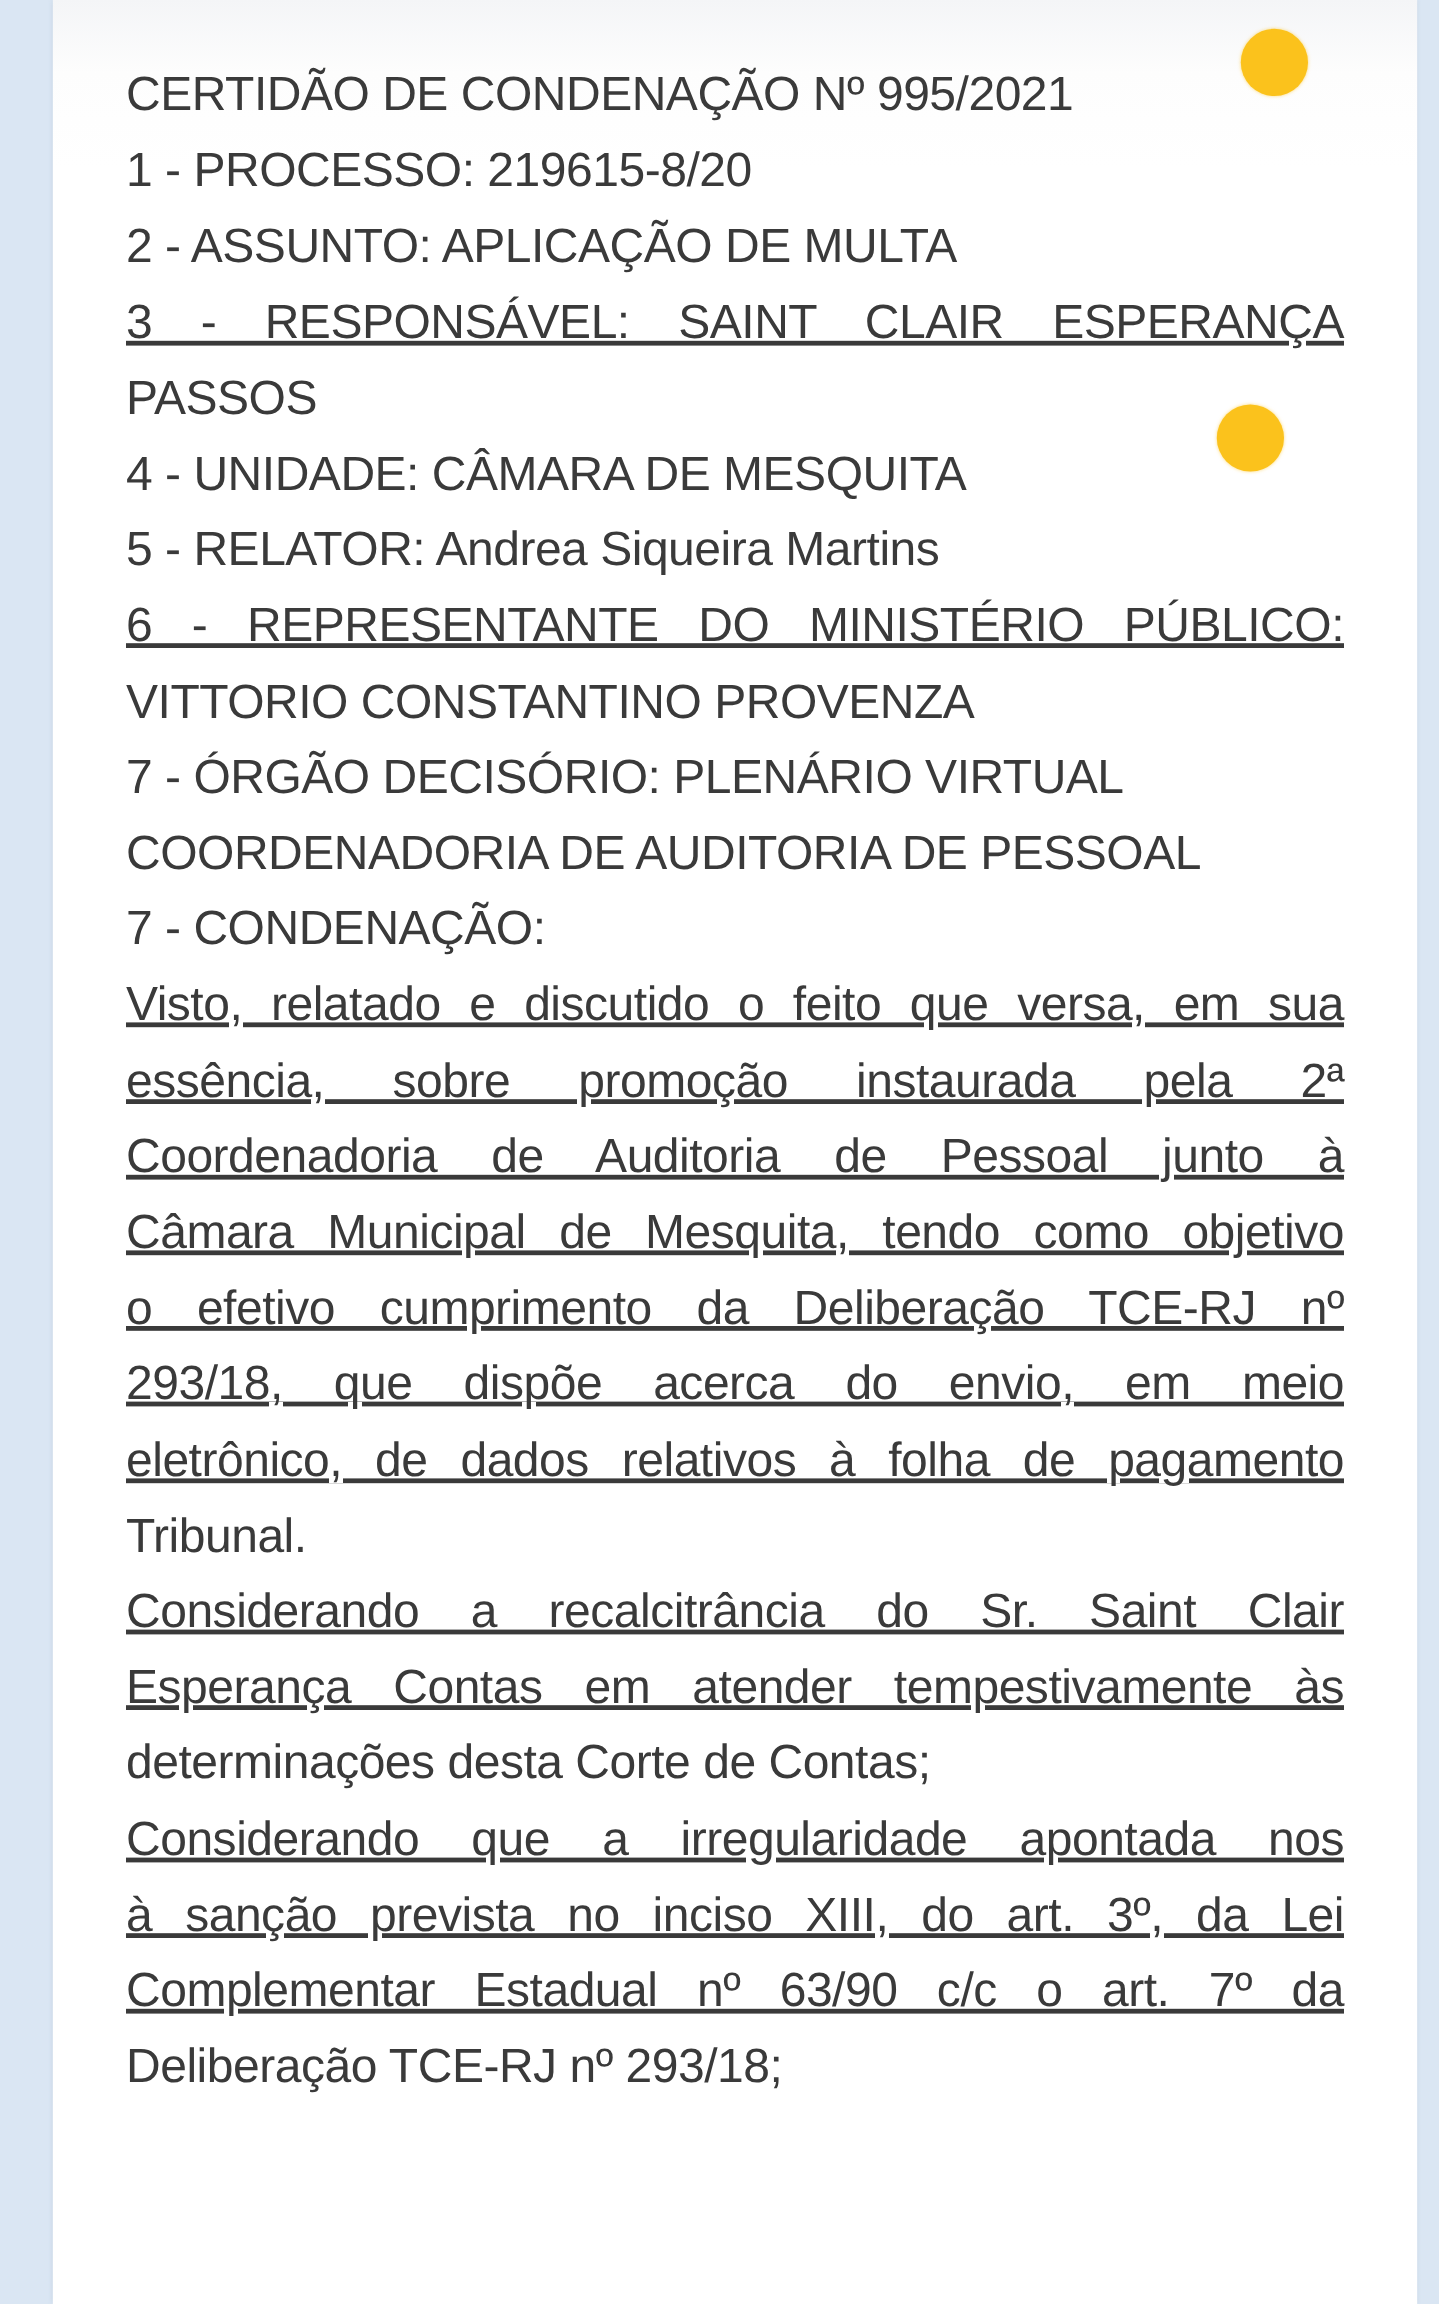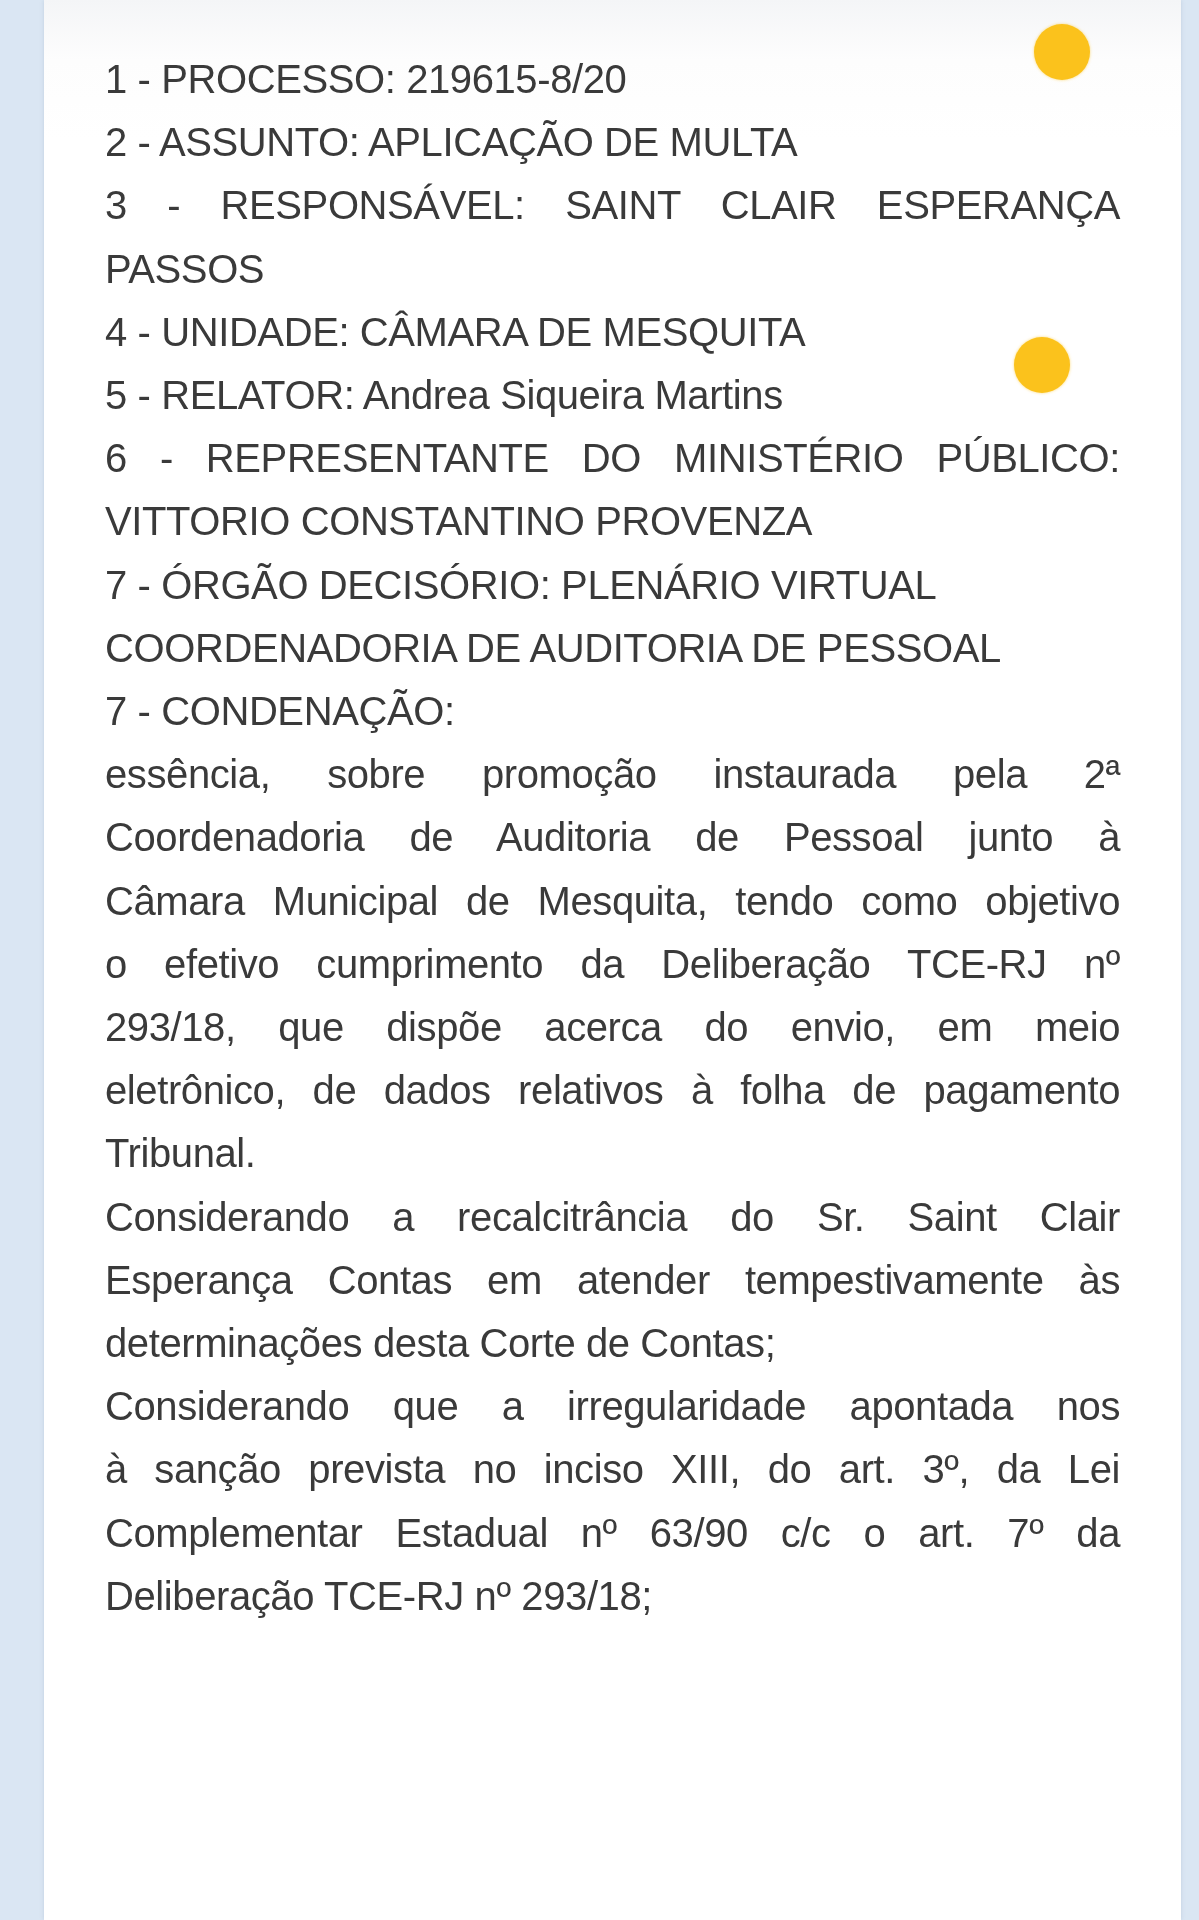--- a/index.html
+++ b/index.html
@@ -43,42 +43,45 @@
       letter-spacing: -0.4px;
     }
     .line {
       display: block;
       text-align: justify;
       text-align-last: left;
       white-space: normal;
     }
     .line.justify-full {
       text-align-last: justify;
+      text-decoration: underline;
     }
   </style>
 </head>
 <body>
 
 <div class="card">
   <div class="dot" style="left:990px; top:24px;"></div>
   <div class="dot" style="left:970px; top:337px;"></div>
 </div>
 
 <div class="doc">
+  <span class="line">CERTIDÃO DE CONDENAÇÃO Nº 995/2021</span>
   <span class="line">1 - PROCESSO: 219615-8/20</span>
   <span class="line">2 - ASSUNTO: APLICAÇÃO DE MULTA</span>
   <span class="line justify-full">3 - RESPONSÁVEL: SAINT CLAIR ESPERANÇA</span>
   <span class="line">PASSOS</span>
   <span class="line">4 - UNIDADE: CÂMARA DE MESQUITA</span>
   <span class="line">5 - RELATOR: Andrea Siqueira Martins</span>
   <span class="line justify-full">6 - REPRESENTANTE DO MINISTÉRIO PÚBLICO:</span>
   <span class="line">VITTORIO CONSTANTINO PROVENZA</span>
   <span class="line">7 - ÓRGÃO DECISÓRIO: PLENÁRIO VIRTUAL</span>
   <span class="line">COORDENADORIA DE AUDITORIA DE PESSOAL</span>
   <span class="line">7 - CONDENAÇÃO:</span>
+  <span class="line justify-full">Visto, relatado e discutido o feito que versa, em sua</span>
   <span class="line justify-full">essência, sobre promoção instaurada pela 2ª</span>
   <span class="line justify-full">Coordenadoria de Auditoria de Pessoal junto à</span>
   <span class="line justify-full">Câmara Municipal de Mesquita, tendo como objetivo</span>
   <span class="line justify-full">o efetivo cumprimento da Deliberação TCE-RJ nº</span>
   <span class="line justify-full">293/18, que dispõe acerca do envio, em meio</span>
   <span class="line justify-full">eletrônico, de dados relativos à folha de pagamento</span>
   <span class="line">Tribunal.</span>
   <span class="line justify-full">Considerando a recalcitrância do Sr. Saint Clair</span>
   <span class="line justify-full">Esperança Contas em atender tempestivamente às</span>
   <span class="line">determinações desta Corte de Contas;</span>

